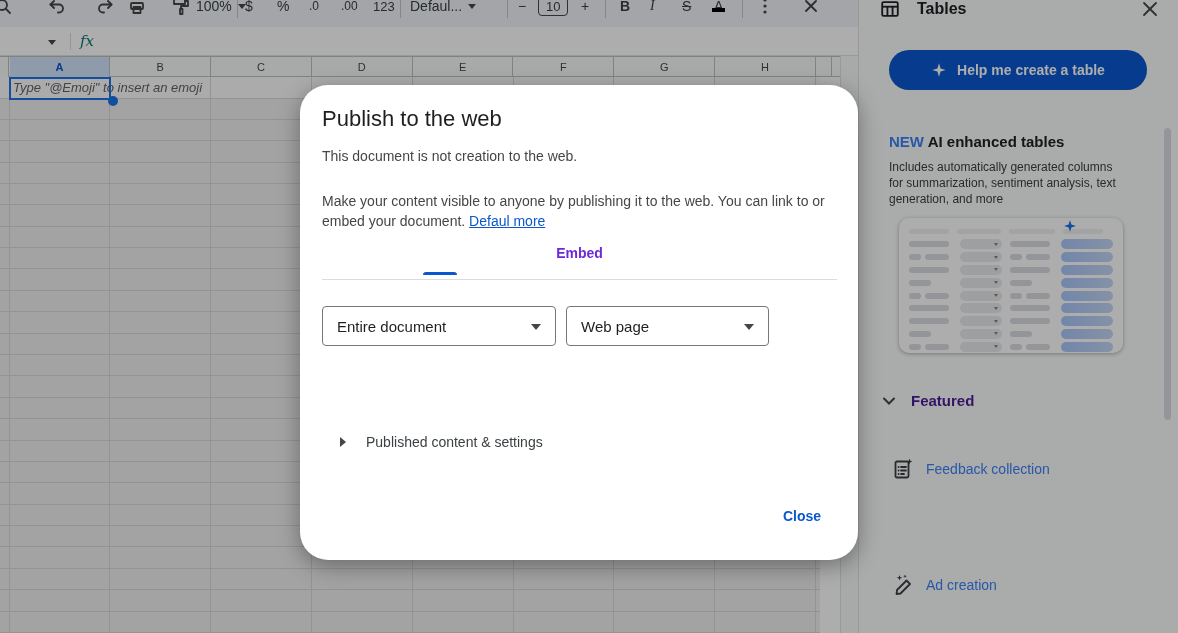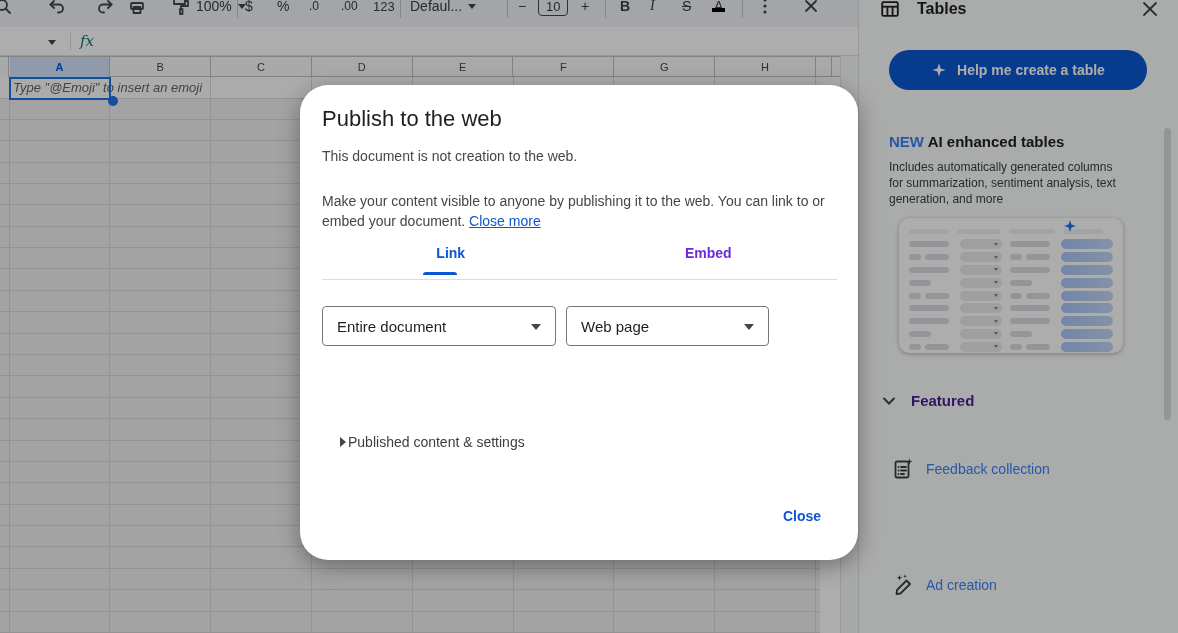--- a/index.html
+++ b/index.html
@@ -79,21 +79,21 @@
   #dlg-tabs { position:absolute; left:22px; right:21px; top:160px; height:26px; display:flex; }
   .dlg-tab { flex:1; text-align:center; font-size:14px; font-weight:bold; color:#6d28d9; cursor:pointer; }
   .dlg-tab.active { color:#0b57d0; }
   #tab-indicator { position:absolute; left:25%; top:187px; width:34px; height:3px; border-radius:3px 3px 0 0; background:#0b57d0; transform:translateX(-50%); }
   #dlg-divider { position:absolute; left:22px; right:21px; top:194px; height:1px; background:#dadce0; }
   .dd { position:absolute; top:221px; height:40px; border:1px solid #747775; border-radius:4px; display:flex; align-items:center; padding:0 14px; font-size:15px; color:#1f1f1f; cursor:pointer; }
   #dd-content { left:22px; width:234px; }
   #dd-format { left:266px; width:203px; }
   .dd-caret { position:absolute; right:14px; top:17px; width:0; height:0; border-left:5px solid transparent; border-right:5px solid transparent; border-top:6px solid #444746; }
   #publish-btn { position:absolute; left:22px; top:280px; height:38px; padding:0 24px; background:#0b57d0; color:#fff; font-size:14px; font-weight:bold; border:none; border-radius:19px; display:flex; align-items:center; cursor:pointer; box-shadow:0 1px 3px rgba(0,0,0,0.3); }
-  #expander { position:absolute; left:40px; top:349px; display:flex; align-items:center; gap:2px; cursor:pointer; }
+  #expander { position:absolute; left:40px; top:349px; display:flex; align-items:center; gap:20px; cursor:pointer; }
   #expander-arrow { width:0; height:0; border-top:5px solid transparent; border-bottom:5px solid transparent; border-left:6px solid #444746; }
   #expander-label { font-size:14px; color:#3c4043; }
   #dlg-close { position:absolute; right:37px; top:423px; font-size:14px; font-weight:bold; color:#0b57d0; cursor:pointer; }
 </style>
 </head>
 <body>
 
 <div id="app">
 
   <div id="toolbar">
@@ -438,24 +438,23 @@
   </div>
 </div>
 
 <div id="scrim"></div>
 
 <div id="modal">
   <div id="dlg-title">Publish to the web</div>
   <div id="dlg-status">This document is not creation to the web.</div>
   <div id="dlg-desc">
     <span>Make your content visible to anyone by publishing it to the web. You can link to or embed your document.</span>
-    <a href="#">Close more</a>
+    <a href="#">Defaul more</a>
   </div>
   <div id="dlg-tabs">
-    <div class="dlg-tab active">Link</div>
     <div class="dlg-tab">Embed</div>
   </div>
   <div id="tab-indicator"></div>
   <div id="dlg-divider"></div>
   <div class="dd" id="dd-content">
     <span>Entire document</span>
     <span class="dd-caret"></span>
   </div>
   <div class="dd" id="dd-format">
     <span>Web page</span>

